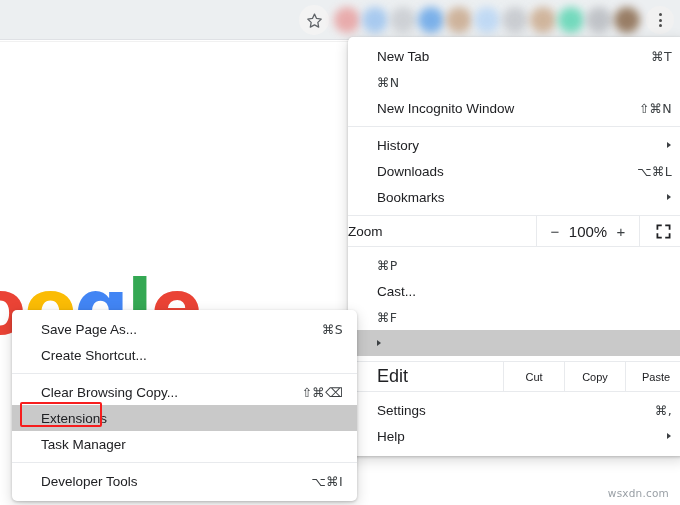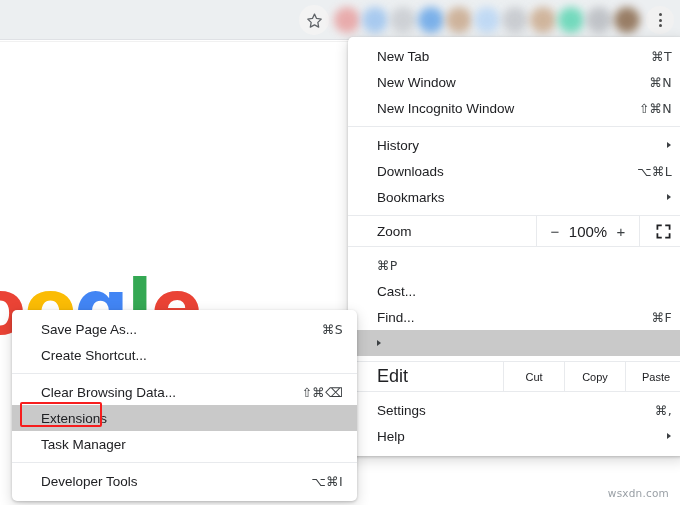--- a/index.html
+++ b/index.html
@@ -97,21 +97,21 @@
   }
   .sep{height:1px;background:#e8eaed;margin:5px 0;}
 
   
   .zoom-row{
     height:30px;display:flex;align-items:stretch;
     border-top:1px solid #e8eaed;border-bottom:1px solid #e8eaed;
     margin:5px 0;
   }
   .zoom-row .zl{
-    flex:1;display:flex;align-items:center;padding-left:29px;font-size:13.5px;
+    flex:1;display:flex;align-items:center;font-size:13.5px;
   }
   .zoom-ctl{
     display:flex;align-items:center;
     border-left:1px solid #e8eaed;
     padding:0 6px;
   }
   .zoom-ctl .zbtn{
     width:24px;text-align:center;font-size:15px;color:#3c4043;cursor:default;
   }
   .zoom-ctl .zval{
@@ -183,21 +183,20 @@
   <div id="google-logo"><span class="g-r">o</span><span class="g-y">o</span><span class="g-b">g</span><span class="g-g">l</span><span class="g-r">e</span></div>
   <div id="watermark">wsxdn.com</div>
 </div>
 
 <div class="menu" id="chrome-main-menu">
     <div class="mi">
       <div class="lbl">New Tab</div>
       <div class="sc">⌘T</div>
     </div>
     <div class="mi">
-      <div class="lbl">New Window</div>
       <div class="sc">⌘N</div>
     </div>
     <div class="mi">
       <div class="lbl">New Incognito Window</div>
       <div class="sc">⇧⌘N</div>
     </div>
     <div class="sep"></div>
     <div class="mi">
       <div class="lbl">History</div>
       <div class="arrow"></div>
@@ -226,21 +225,20 @@
         </svg>
       </div>
     </div>
     <div class="mi">
       <div class="sc">⌘P</div>
     </div>
     <div class="mi">
       <div class="lbl">Cast...</div>
     </div>
     <div class="mi">
-      <div class="lbl">Find...</div>
       <div class="sc">⌘F</div>
     </div>
     <div class="mi hl">
       <div class="arrow"></div>
     </div>
     <div class="edit-row">
       <div class="el">Edit</div>
       <div class="ebtn">Cut</div>
       <div class="ebtn">Copy</div>
       <div class="ebtn">Paste</div>
@@ -258,21 +256,21 @@
 <div class="menu" id="more-tools-submenu">
     <div class="mi">
       <div class="lbl">Save Page As...</div>
       <div class="sc">⌘S</div>
     </div>
     <div class="mi">
       <div class="lbl">Create Shortcut...</div>
     </div>
     <div class="sep"></div>
     <div class="mi">
-      <div class="lbl">Clear Browsing Data...</div>
+      <div class="lbl">Clear Browsing Copy...</div>
       <div class="sc">⇧⌘⌫</div>
     </div>
     <div class="mi hl">
       <div class="lbl">Extensions</div>
     </div>
     <div class="mi">
       <div class="lbl">Task Manager</div>
     </div>
     <div class="sep"></div>
     <div class="mi">

